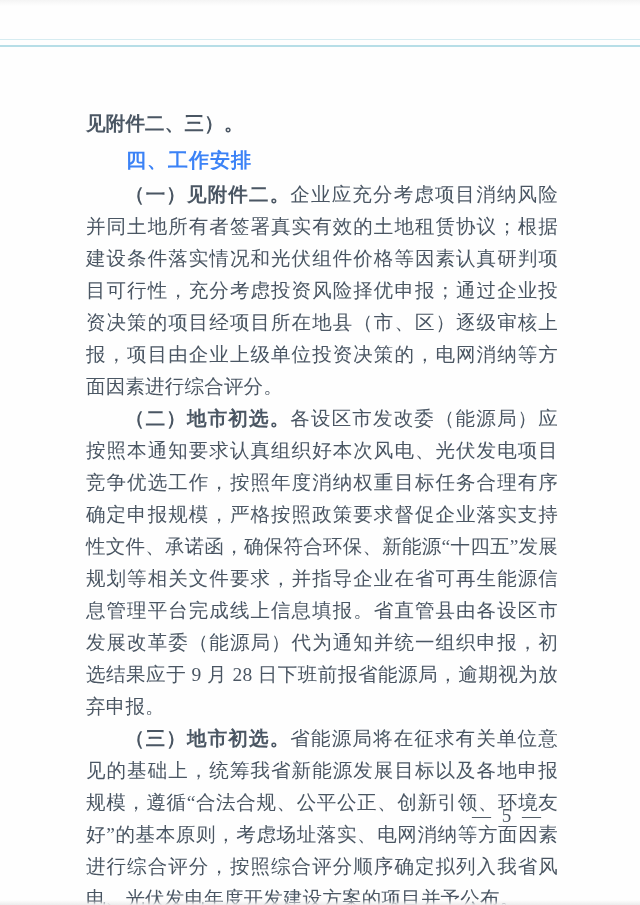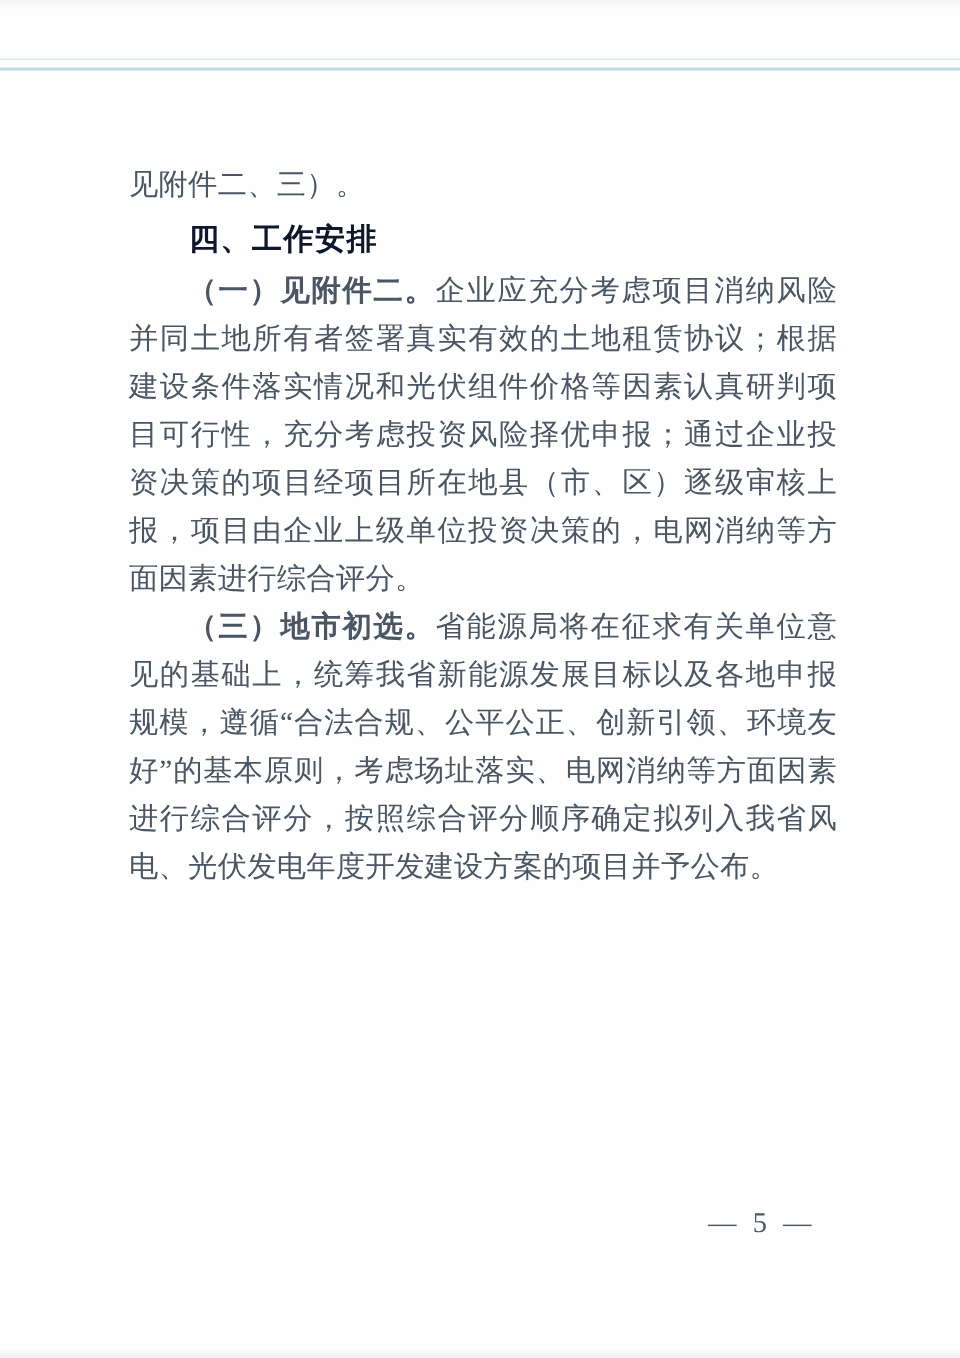--- a/index.html
+++ b/index.html
@@ -41,27 +41,28 @@
     top: 108px;
     width: 472px;
     font-size: 19.5px;
     line-height: 32px;
     text-align: justify;
     letter-spacing: 0.2px;
   }
   .tail-line {
     margin: 0;
     text-indent: 0;
+    font-weight: bold;
   }
   .section-heading {
     margin: 4px 0 3px 0;
     font-size: 20px;
     line-height: 32px;
     font-weight: bold;
-    color: #0f172a;
+    color: #3b82f6;
     text-indent: 2em;
     font-family: "Liberation Sans", "DejaVu Sans", sans-serif;
     letter-spacing: 1px;
   }
   .para {
     margin: 0;
     text-indent: 2em;
   }
   .para .lead {
     font-weight: 600;
@@ -88,20 +89,21 @@
   <div class="top-rule-2"></div>
 
   <div class="content">
 
     <p class="tail-line">见附件二、三）。</p>
 
     <h2 class="section-heading">四、工作安排</h2>
 
     <p class="para"><span class="lead">（一）见附件二。</span><span>企业应充分考虑项目消纳风险并同土地所有者签署真实有效的土地租赁协议；根据建设条件落实情况和光伏组件价格等因素认真研判项目可行性，充分考虑投资风险择优申报；通过企业投资决策的项目经项目所在地县（市、区）逐级审核上报，项目由企业上级单位投资决策的，电网消纳等方面因素进行综合评分。</span></p>
 
+    <p class="para"><span class="lead">（二）地市初选。</span><span>各设区市发改委（能源局）应按照本通知要求认真组织好本次风电、光伏发电项目竞争优选工作，按照年度消纳权重目标任务合理有序确定申报规模，严格按照政策要求督促企业落实支持性文件、承诺函，确保符合环保、新能源“十四五”发展规划等相关文件要求，并指导企业在省可再生能源信息管理平台完成线上信息填报。省直管县由各设区市发展改革委（能源局）代为通知并统一组织申报，初选结果应于 9 月 28 日下班前报省能源局，逾期视为放弃申报。</span></p>
 
     <p class="para"><span class="lead">（三）地市初选。</span><span>省能源局将在征求有关单位意见的基础上，统筹我省新能源发展目标以及各地申报规模，遵循“合法合规、公平公正、创新引领、环境友好”的基本原则，考虑场址落实、电网消纳等方面因素进行综合评分，按照综合评分顺序确定拟列入我省风电、光伏发电年度开发建设方案的项目并予公布。</span></p>
 
   </div>
 
   <div class="page-number">— 5 —</div>
 
   <div class="scan-edge-bottom"></div>
 
 </div>

